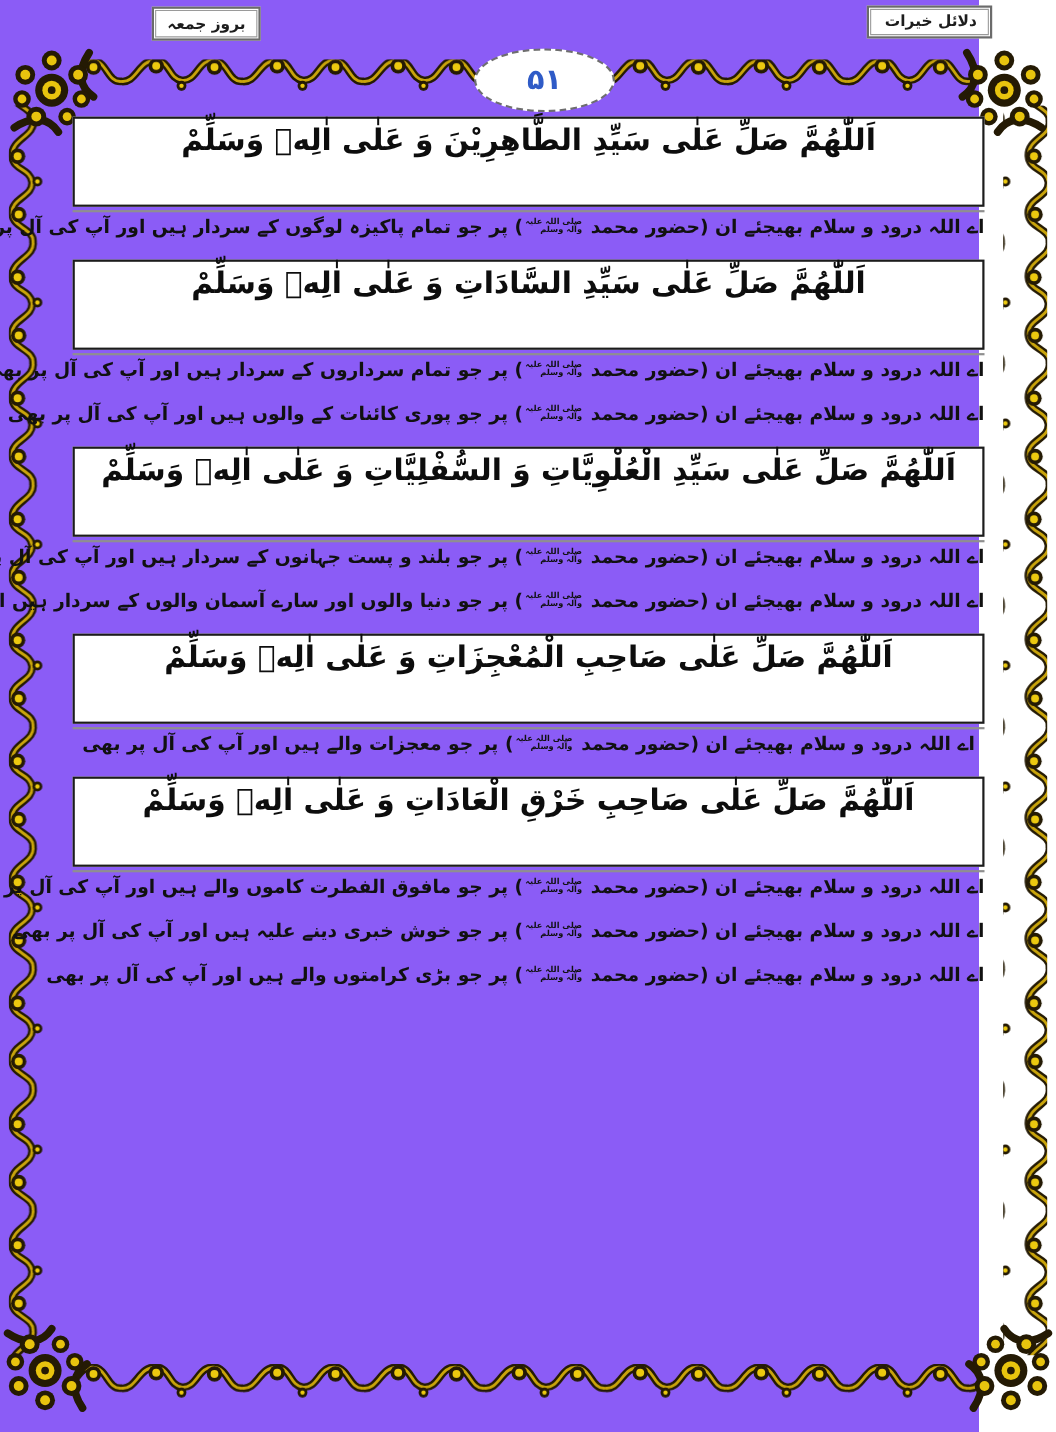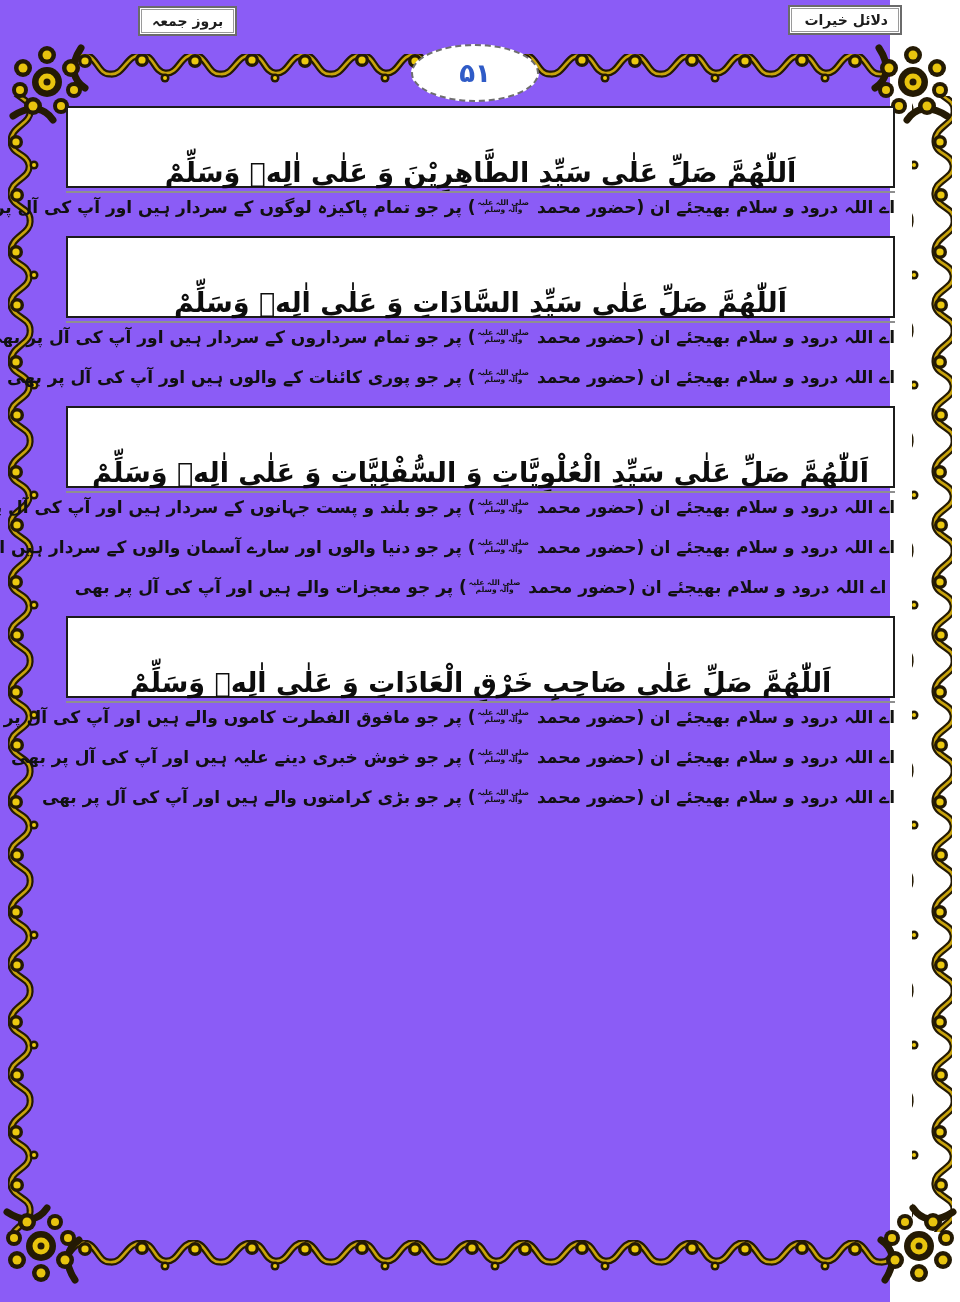--- a/index.html
+++ b/index.html
@@ -9,35 +9,35 @@
   
   .frame{position:absolute;left:0;top:0;z-index:1;}
 
   
   .hdr-box{position:absolute;z-index:3;background:#fff;border:2px solid #6b6b6b;box-shadow:inset 0 0 0 1px #fff, inset 0 0 0 2px #9a9a9a;
     padding:5px 12px;font-size:14px;font-weight:bold;color:#1d1d1d;direction:rtl;white-space:nowrap;}
   .hdr-left{left:138px;top:6px;min-width:62px;text-align:center;}
   .hdr-right{left:788px;top:5px;min-width:86px;}
 
   
-  .oval{position:absolute;z-index:3;left:411px;top:44px;width:124px;height:54px;background:#fff;
+  .oval{position:absolute;z-index:3;left:431px;top:44px;width:124px;height:54px;background:#fff;
     border:2px dashed #6e6e6e;border-radius:50%;display:flex;align-items:center;justify-content:center;}
   .pgnum{color:#2f5bc7;font-size:26px;font-weight:bold;direction:rtl;}
 
   
   .content{position:absolute;z-index:2;left:66px;top:106px;width:829px;}
   .section{margin:0;}
   .arabic-box{position:relative;height:78px;border:2px solid #1c1c1c;background:#fff;
-    display:flex;align-items:flex-end;justify-content:center;margin-bottom:8px;}
+    display:flex;align-items:flex-start;justify-content:center;margin-bottom:8px;}
   .arabic-box::after{content:"";position:absolute;left:-2px;right:-2px;bottom:-7px;height:2px;background:#8f8f8f;}
   .arabic{direction:rtl;font-size:27px;font-weight:bold;color:#0d0d0d;white-space:nowrap;line-height:1;padding-top:6px;}
   .caption{direction:rtl;text-align:center;font-size:17px;font-weight:bold;color:#111;
     height:22px;line-height:22px;margin-bottom:18px;white-space:nowrap;}
   .saw{display:inline-block;vertical-align:middle;font-size:7.5px;line-height:7.5px;font-weight:bold;
-    text-align:center;margin:0 2px;transform:translateY(-2px);}
+    text-align:right;margin:0 2px;transform:translateY(-2px);}
 </style>
 </head>
 <body>
 
 <div class="page">
 
   <svg class="frame" width="960" height="1302" viewBox="0 0 960 1302" aria-hidden="true">
     <defs>
       <pattern id="hv" width="110" height="44" patternUnits="userSpaceOnUse">
         <path d="M0,30 C14,32 16,10 32,11 C45,12 43,27 55,29 C69,31 70,9 85,11 C97,12 98,31 110,30" fill="none" stroke="#241a04" stroke-width="7" stroke-linecap="round"></path>
@@ -125,20 +125,23 @@
         <div class="arabic">اَللّٰهُمَّ صَلِّ عَلٰی سَیِّدِ الْعُلْوِیَّاتِ وَ السُّفْلِیَّاتِ وَ عَلٰی اٰلِهٖ وَسَلِّمْ</div>
       </div>
       <div class="caption"><span>اے اللہ درود و سلام بھیجئے ان (حضور محمد </span><span class="saw"><span>صلی اللہ علیہ</span><br><span>وآلہ وسلم</span></span><span>) پر جو بلند و پست جہانوں کے سردار ہیں اور آپ کی آل پر بھی</span></div>
     </div>
 
     <div class="section">
       <div class="caption"><span>اے اللہ درود و سلام بھیجئے ان (حضور محمد </span><span class="saw"><span>صلی اللہ علیہ</span><br><span>وآلہ وسلم</span></span><span>) پر جو دنیا والوں اور سارے آسمان والوں کے سردار ہیں اور آپ کی آل پر بھی</span></div>
     </div>
 
     <div class="section">
+      <div class="arabic-box">
+        <div class="arabic">اَللّٰهُمَّ صَلِّ عَلٰی صَاحِبِ الْمُعْجِزَاتِ وَ عَلٰی اٰلِهٖ وَسَلِّمْ</div>
+      </div>
       <div class="caption"><span>اے اللہ درود و سلام بھیجئے ان (حضور محمد </span><span class="saw"><span>صلی اللہ علیہ</span><br><span>وآلہ وسلم</span></span><span>) پر جو معجزات والے ہیں اور آپ کی آل پر بھی</span></div>
     </div>
 
     <div class="section">
       <div class="arabic-box">
         <div class="arabic">اَللّٰهُمَّ صَلِّ عَلٰی صَاحِبِ خَرْقِ الْعَادَاتِ وَ عَلٰی اٰلِهٖ وَسَلِّمْ</div>
       </div>
       <div class="caption"><span>اے اللہ درود و سلام بھیجئے ان (حضور محمد </span><span class="saw"><span>صلی اللہ علیہ</span><br><span>وآلہ وسلم</span></span><span>) پر جو مافوق الفطرت کاموں والے ہیں اور آپ کی آل پر بھی</span></div>
     </div>
 

